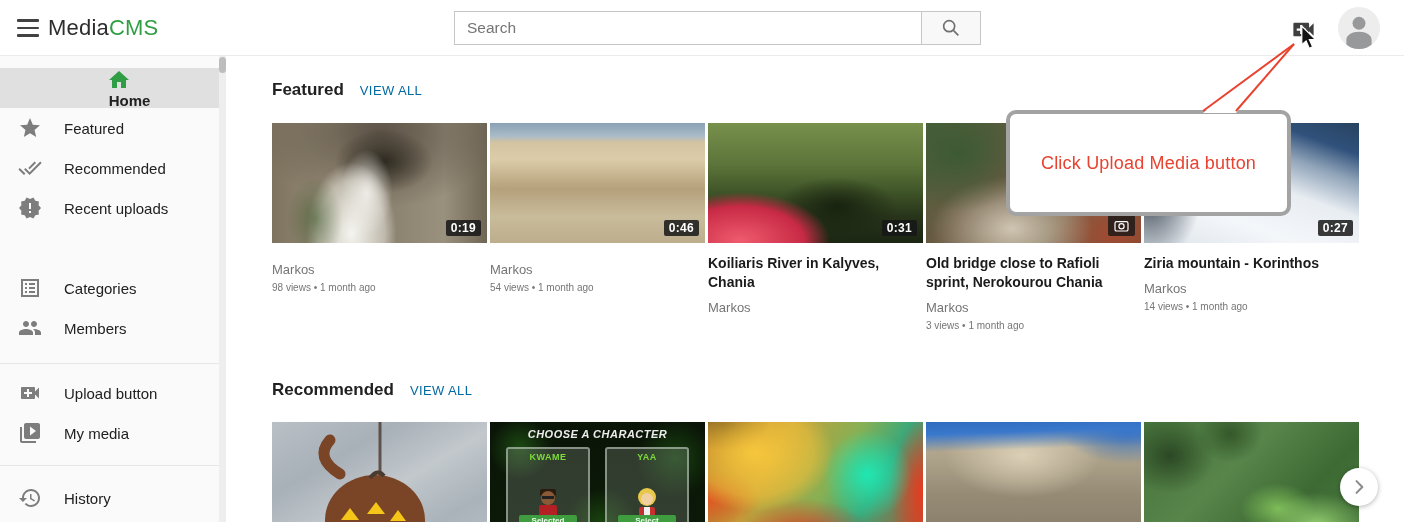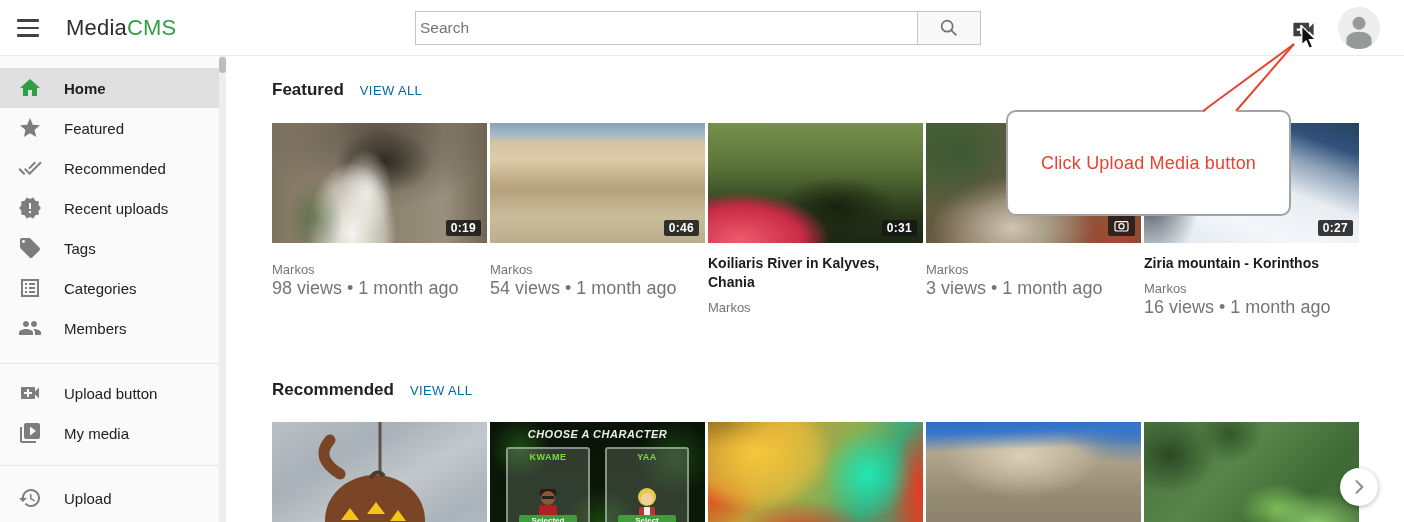--- a/index.html
+++ b/index.html
@@ -6,62 +6,62 @@
   html,body { width:1404px; height:522px; overflow:hidden; background:#fff;
               font-family:"Liberation Sans", sans-serif; }
   .page { position:relative; width:1404px; height:522px; background:#fff; overflow:hidden; }
 
   
   .header { position:absolute; left:0; top:0; width:1404px; height:56px; background:#fff;
             border-bottom:1px solid #ebebeb; z-index:30; }
   .menu-btn { position:absolute; left:14px; top:15px; width:28px; height:26px; cursor:pointer;
               display:flex; flex-direction:column; justify-content:center; gap:5px; padding:0 3px; }
   .menu-btn span { display:block; height:2.4px; background:#424242; border-radius:1px; }
-  .logo { position:absolute; left:66px; top:0; height:64px; line-height:56px; font-size:22px;
+  .logo { position:absolute; left:48px; top:0; height:64px; line-height:56px; font-size:22px;
           font-weight:500; letter-spacing:.2px; cursor:pointer; }
   .logo .l1 { color:#2d2d2d; }
   .logo .l2 { color:#2f9e44; }
   .search-wrap { position:absolute; left:415px; top:11px; width:566px; height:34px; display:flex; }
   .search-input { width:503px; height:34px; border:1px solid #c6c6c6; background:#fff;
-                  font-size:15.5px; color:#4d7c0f; padding:0 4px; outline:none;
-                  font-family:"Liberation Sans", sans-serif; }
+                  font-size:15.5px; color:#4d7c0f; padding:0 12px; outline:none;
+                  font-family:"Liberation Sans", sans-serif;margin-left:39px; }
   .search-input::placeholder { color:#757575; }
   .search-btn { width:63px; height:34px; border:1px solid #c6c6c6; border-left:none;
                 background:#f8f8f8; display:flex; align-items:center; justify-content:center; cursor:pointer; }
   .upload-btn { position:absolute; left:1288px; top:16px; width:30px; height:26px; cursor:pointer;
                 display:flex; align-items:center; justify-content:center; }
   .avatar { position:absolute; left:1338px; top:7px; width:42px; height:42px; border-radius:50%;
             overflow:hidden; cursor:pointer; background:#ededed; }
 
   
   .sidebar { position:absolute; left:0; top:56px; width:226px; height:466px; background:#fafafa; z-index:10; }
   .nav-item { position:absolute; left:0; width:219px; height:40px; display:flex; align-items:center;
               padding-left:18px; cursor:pointer; color:#212121; font-size:15px; }
   .nav-item .ic { width:24px; height:24px; flex:0 0 24px; display:flex; align-items:center; justify-content:center; }
   .nav-item .lbl { margin-left:22px; white-space:nowrap; }
-  .nav-item.active { background:#e0e0e0; }
+  .nav-item.active { background:#e0e0e0;flex-direction:column; }
   .nav-item.active .lbl { font-weight:700; }
   .sb-divider { position:absolute; left:0; width:226px; height:1px; background:#e6e6e6; }
   .scroll-track { position:absolute; left:219px; top:0; width:7px; height:466px; background:#eeeeee; }
   .scroll-thumb { position:absolute; left:0; top:1px; width:7px; height:16px; background:#bdbdbd; border-radius:4px; cursor:pointer; }
 
   
   .section-header { position:absolute; display:flex; align-items:baseline; gap:16px; z-index:5; }
   .section-title { font-size:17px; font-weight:700; color:#212121; }
   .view-all { font-size:13px; font-weight:500; color:#0369a1; letter-spacing:.4px; cursor:pointer; }
 
   .thumb { position:absolute; width:215px; height:120px; overflow:hidden; cursor:pointer; background:#ddd; }
   .dur { position:absolute; right:6px; bottom:7px; background:rgba(22,22,22,.85); color:#fff;
          font-size:12px; font-weight:700; padding:1px 5px; border-radius:2px; letter-spacing:.3px; }
   .photo-badge { position:absolute; right:6px; bottom:7px; background:rgba(22,22,22,.8);
                  width:27px; height:21px; border-radius:2px; display:flex; align-items:center; justify-content:center; }
   .card-meta { position:absolute; width:215px; }
   .card-title { font-size:14px; font-weight:700; color:#1b1b1b; line-height:19px; cursor:pointer; }
   .card-author { margin-top:7px; font-size:13px; color:#757575; line-height:18px; cursor:pointer; }
-  .card-views { font-size:18px; color:#757575; line-height:18px; }
+  .card-views { font-size:10px; color:#757575; line-height:18px; }
 
   
   .th1 { background:
       radial-gradient(ellipse 40px 60px at 20% 80%, rgba(60,90,45,.55), transparent 70%),
       radial-gradient(ellipse 60px 95px at 37% 92%, rgba(250,250,246,.95), rgba(232,230,222,.55) 55%, transparent 75%),
       radial-gradient(ellipse 36px 60px at 44% 58%, rgba(250,250,248,.9), transparent 72%),
       radial-gradient(ellipse 70px 46px at 52% 32%, #2e2a20, transparent 70%),
       radial-gradient(ellipse 150px 95px at 50% 8%, #5d5347, transparent 80%),
       linear-gradient(90deg, #7e735f, #9a8f7a 30%, #8c8270 55%, #99907e 80%, #6f6654); }
   .th2 { background:
@@ -121,21 +121,21 @@
   
   .thumb svg.art { position:absolute; left:0; top:0; }
 
   
   .next-btn { position:absolute; left:1340px; top:468px; width:38px; height:38px; border-radius:50%;
               background:#fff; box-shadow:0 1px 5px rgba(0,0,0,.3); z-index:22; cursor:pointer;
               display:flex; align-items:center; justify-content:center; }
 
   
   .tooltip { position:absolute; left:1006px; top:110px; width:285px; height:106px; background:#fff;
-             border:2px solid #a3a3a3; border-radius:10px; z-index:40;
+             border:4px solid #a3a3a3; border-radius:10px; z-index:40;
              display:flex; align-items:center; justify-content:center; }
   .tooltip span { color:#e8432f; font-size:18px; letter-spacing:.2px; }
   .overlay-svg { position:absolute; left:0; top:0; width:1404px; height:522px; z-index:41; pointer-events:none; }
   .cursor { position:absolute; left:1299px; top:26px; z-index:60; pointer-events:none; }
 </style>
 </head>
 <body>
 
 <div class="page">
 
@@ -197,28 +197,20 @@
       <span class="lbl">Recommended</span>
     </div>
     <div class="nav-item" style="top:132px">
       <span class="ic">
         <svg width="24" height="24" viewBox="0 0 24 24">
             <path fill="#7d7d7d" d="M23 12l-2.44-2.79.34-3.69-3.61-.82-1.89-3.2L12 2.96 8.6 1.5 6.71 4.69l-3.61.81.34 3.7L1 12l2.44 2.79-.34 3.7 3.61.82L8.6 22.5l3.4-1.47 3.4 1.46 1.89-3.19 3.61-.82-.34-3.69L23 12zm-10 5h-2v-2h2v2zm0-4h-2V7h2v6z"></path>
           </svg>
       </span>
       <span class="lbl">Recent uploads</span>
     </div>
-    <div class="nav-item" style="top:172px">
-      <span class="ic">
-        <svg width="24" height="24" viewBox="0 0 24 24">
-            <path fill="#7d7d7d" d="M21.41 11.58l-9-9C12.05 2.22 11.55 2 11 2H4c-1.1 0-2 .9-2 2v7c0 .55.22 1.05.59 1.42l9 9c.36.36.86.58 1.41.58.55 0 1.05-.22 1.41-.59l7-7c.37-.36.59-.86.59-1.41 0-.55-.23-1.06-.59-1.42zM5.5 7C4.67 7 4 6.33 4 5.5S4.67 4 5.5 4 7 4.67 7 5.5 6.33 7 5.5 7z"></path>
-          </svg>
-      </span>
-      <span class="lbl">Tags</span>
-    </div>
     <div class="nav-item" style="top:212px">
       <span class="ic">
         <svg width="24" height="24" viewBox="0 0 24 24">
             <path fill="#7d7d7d" d="M11 7h6v2h-6zM11 11h6v2h-6zM11 15h6v2h-6zM7 7h2v2H7zM7 11h2v2H7zM7 15h2v2H7zM3 3v18h18V3H3zm16 16H5V5h14v14z"></path>
           </svg>
       </span>
       <span class="lbl">Categories</span>
     </div>
     <div class="nav-item" style="top:252px">
       <span class="ic">
@@ -249,21 +241,21 @@
     </div>
 
     <div class="sb-divider" style="top:409px"></div>
 
     <div class="nav-item" style="top:422px">
       <span class="ic">
         <svg width="24" height="24" viewBox="0 0 24 24">
             <path fill="#7d7d7d" d="M13 3c-4.97 0-9 4.03-9 9H1l3.89 3.89.07.14L9 12H6c0-3.87 3.13-7 7-7s7 3.13 7 7-3.13 7-7 7c-1.93 0-3.68-.79-4.94-2.06l-1.42 1.42C8.27 19.99 10.51 21 13 21c4.97 0 9-4.03 9-9s-4.03-9-9-9zm-1 5v5l4.28 2.54.72-1.21-3.5-2.08V8z"></path>
           </svg>
       </span>
-      <span class="lbl">Upload</span>
+      <span class="lbl">History</span>
     </div>
 
     <div class="scroll-track">
       <div class="scroll-thumb"></div>
     </div>
   </div>
 
   <div class="section-header" style="left:272px; top:80px">
     <span class="section-title">Featured</span>
     <span class="view-all">VIEW ALL</span>
@@ -296,27 +288,28 @@
   </div>
   <div class="card-meta" style="left:490px; top:254px">
     <div class="card-author">Markos</div>
     <div class="card-views">54 views • 1 month ago</div>
   </div>
   <div class="card-meta" style="left:708px; top:254px">
     <div class="card-title">Koiliaris River in Kalyves, Chania</div>
     <div class="card-author">Markos</div>
   </div>
   <div class="card-meta" style="left:926px; top:254px">
+    <div class="card-title">Old bridge close to Rafioli sprint, Nerokourou Chania</div>
     <div class="card-author">Markos</div>
     <div class="card-views">3 views • 1 month ago</div>
   </div>
   <div class="card-meta" style="left:1144px; top:254px">
     <div class="card-title">Ziria mountain - Korinthos</div>
     <div class="card-author">Markos</div>
-    <div class="card-views">16 views • 1 month ago</div>
+    <div class="card-views">14 views • 1 month ago</div>
   </div>
 
   <div class="section-header" style="left:272px; top:380px">
     <span class="section-title">Recommended</span>
     <span class="view-all">VIEW ALL</span>
   </div>
 
   <div class="thumb th6" style="left:272px; top:422px">
     <svg class="art" width="215" height="120" viewBox="0 0 215 120">
       <line x1="108" y1="0" x2="108" y2="62" stroke="#4a3a30" stroke-width="3" opacity=".8"></line>

